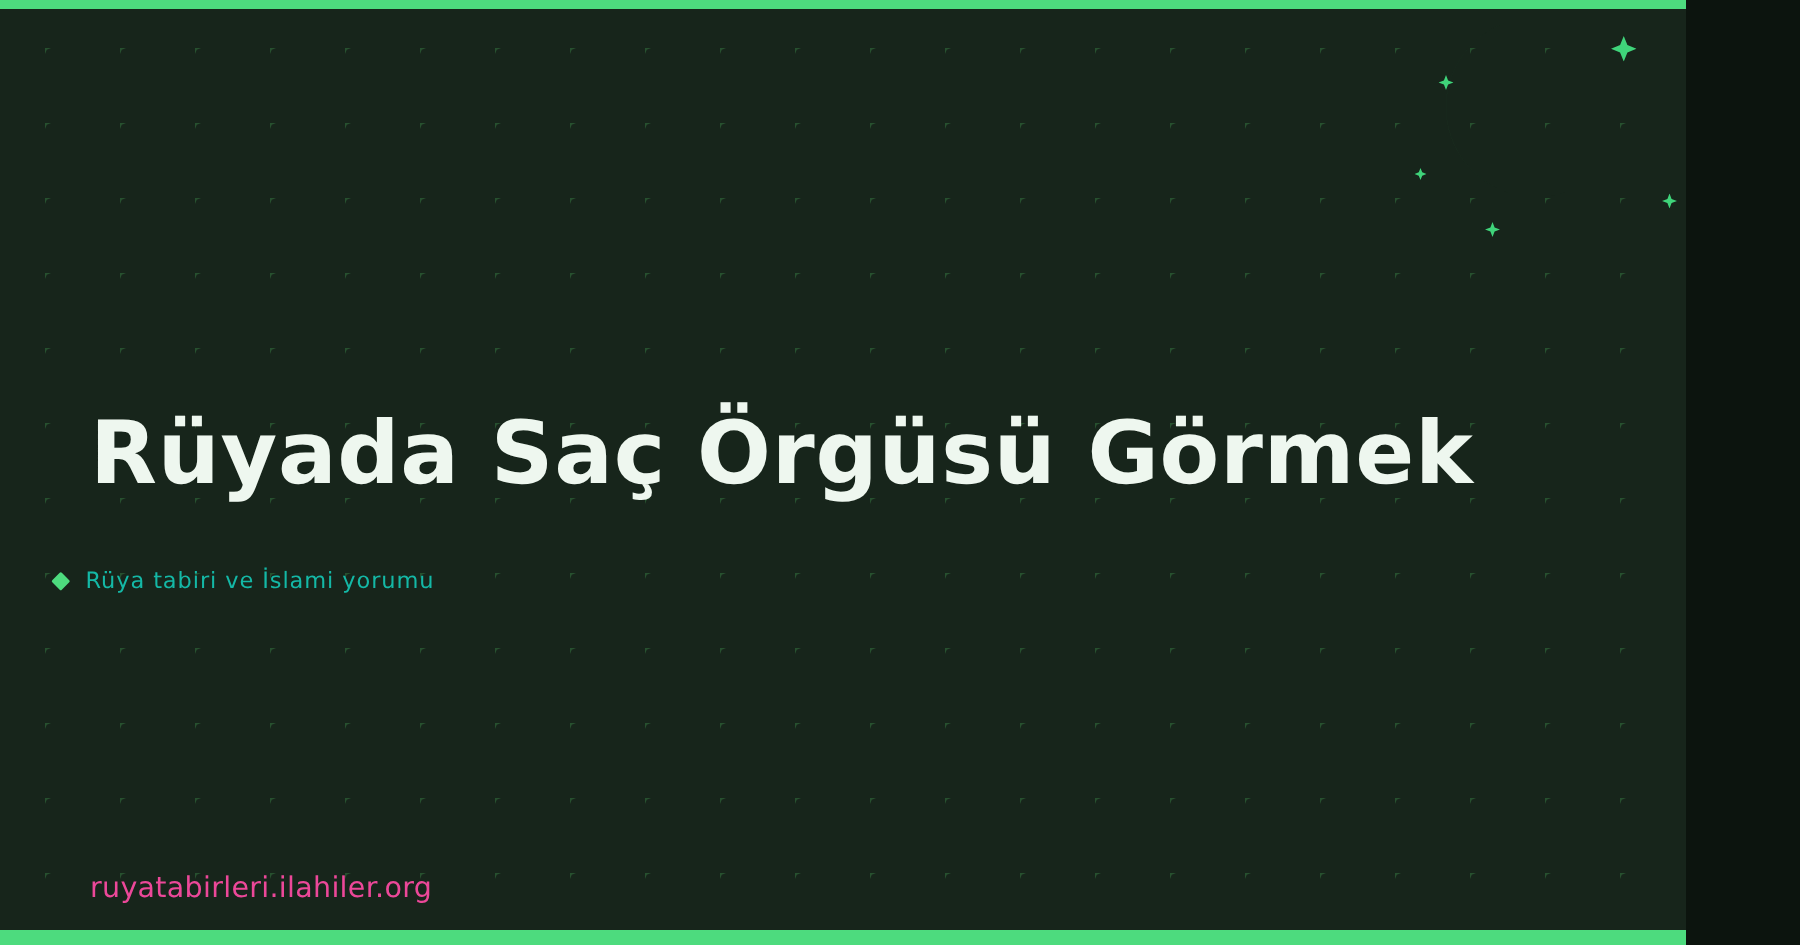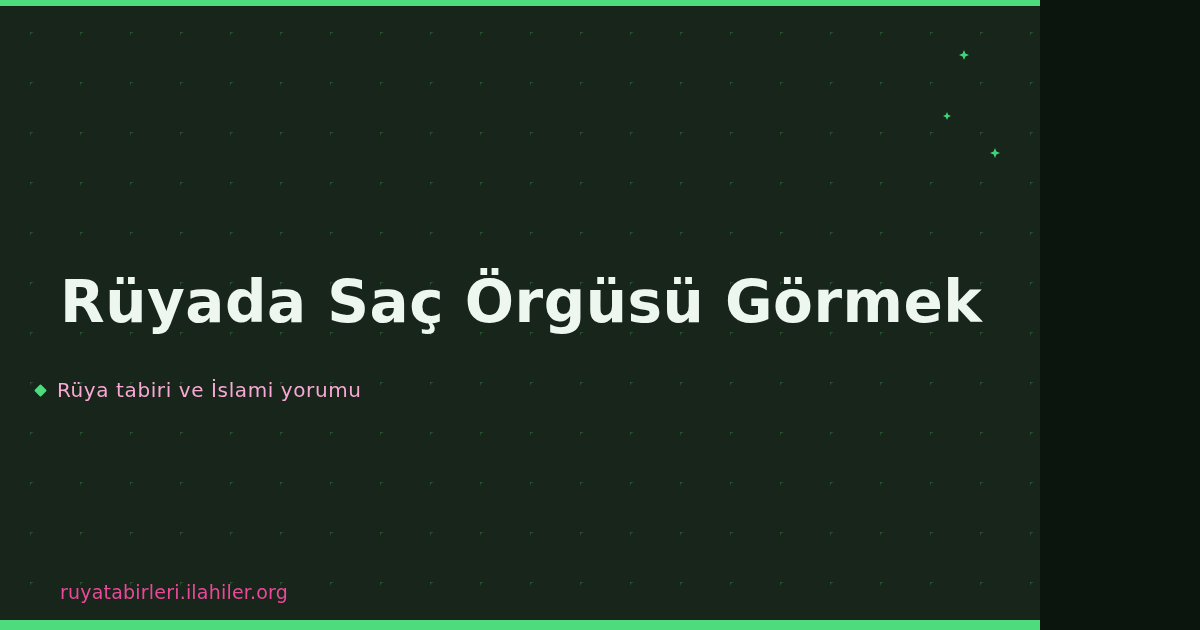--- a/index.html
+++ b/index.html
@@ -5,21 +5,21 @@
 <style>
   html, body {
     margin: 0;
     padding: 0;
     background: #0c140e;
   }
   * { box-sizing: border-box; }
 
   .card {
     position: relative;
-    width: 1040px;
+    width: 1124px;
     height: 630px;
     overflow: hidden;
     background-color: #17251b;
     font-family: "DejaVu Sans", "Liberation Sans", sans-serif;
   }
 
   
   .star-grid {
     position: absolute;
     left: 0; top: 0;
@@ -89,24 +89,24 @@
   .bullet-diamond {
     width: 9px;
     height: 9px;
     background: #4ddb7e;
     transform: rotate(45deg);
     border-radius: 1px;
     flex: 0 0 auto;
   }
   .subtitle {
     margin: 0;
-    font-size: 20px;
+    font-size: 15px;
     font-weight: normal;
     letter-spacing: 0.6px;
-    color: #f9a8d4;
+    color: #14b8a6;
     white-space: nowrap;
   }
 
   .site-url {
     position: absolute;
     left: 60px;
     top: 581px;
     margin: 0;
     font-size: 19px;
     font-weight: normal;

